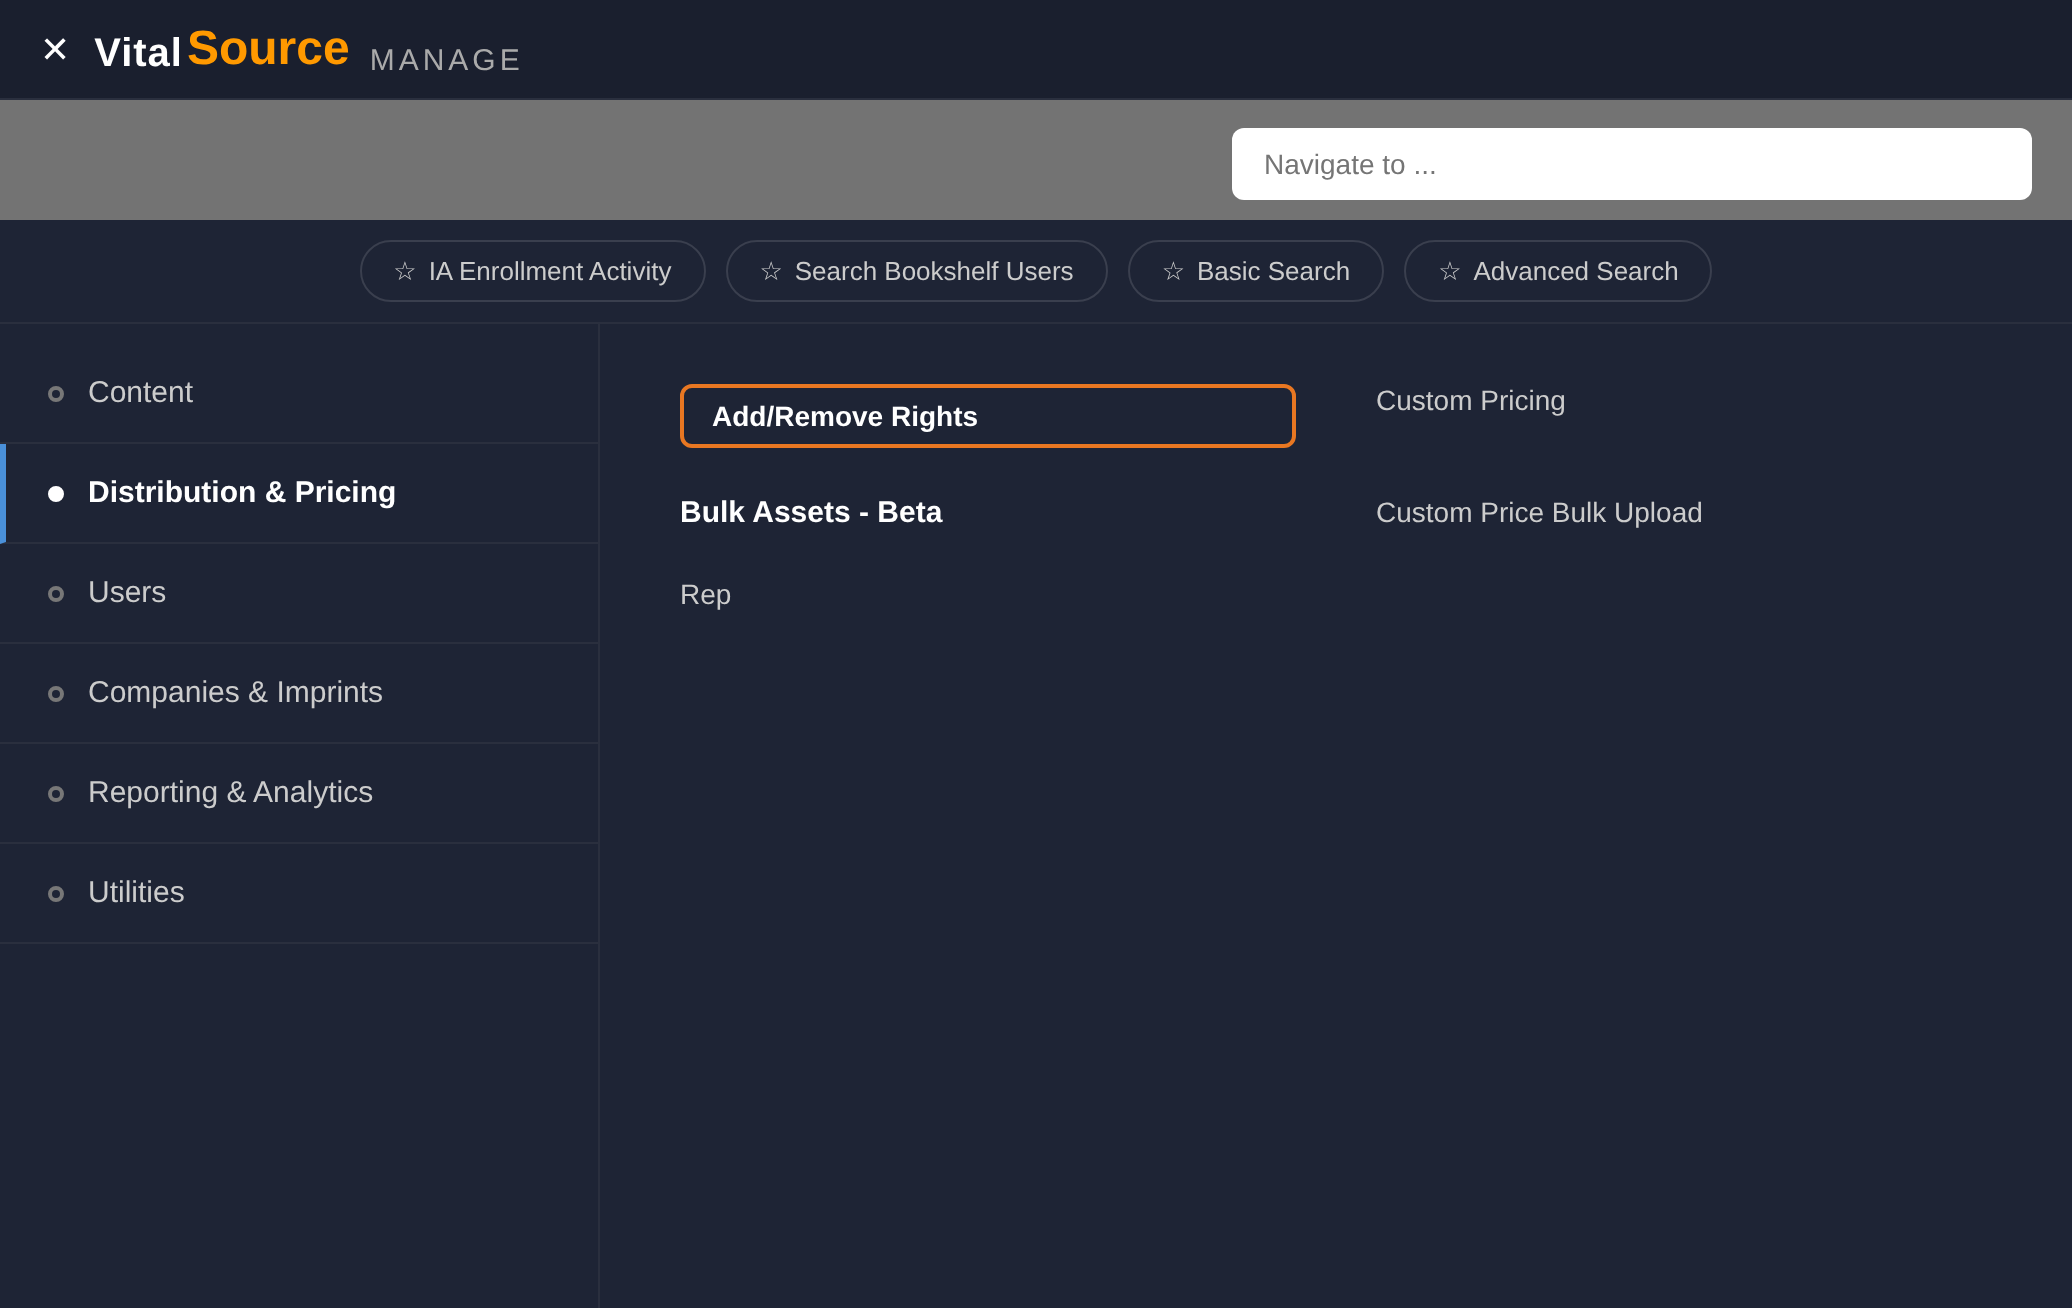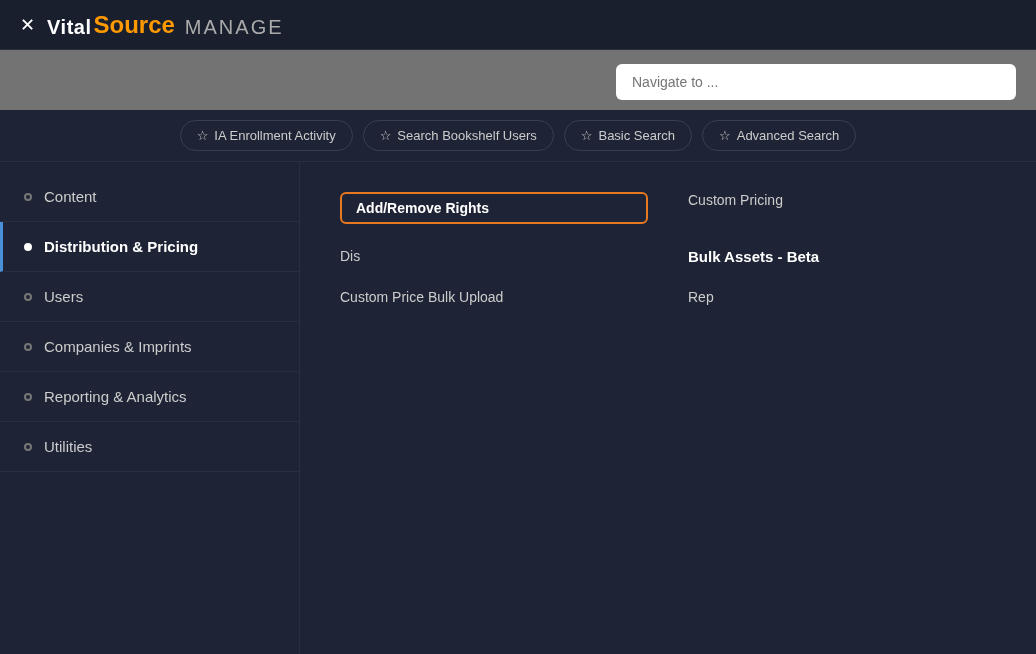--- a/index.html
+++ b/index.html
@@ -38,21 +38,21 @@
       font-weight: 700;
       letter-spacing: 0.5px;
     }
     .logo-source {
       color: #f90;
       font-size: 24px;
       font-weight: 700;
     }
     .logo-manage {
       color: #aaa;
-      font-size: 20px;
+      font-size: 15px;
       font-weight: 400;
       margin-left: 8px;
       letter-spacing: 2px;
       text-transform: uppercase;
     }
 
     
     .search-area {
       background: #737373;
       padding: 14px 20px 10px;
@@ -231,19 +231,18 @@
     <div class="sidebar-item">
       <span class="dot"></span>
       <span>Utilities</span>
     </div>
   </div>
 
   <div class="content">
     <div class="content-grid">
       <span class="content-link highlighted">Add/Remove Rights</span>
       <span class="content-link">Custom Pricing</span>
-      <span class="content-link">Dis</span>
       <span class="content-link bold">Bulk Assets - Beta</span>
       <span class="content-link">Custom Price Bulk Upload</span>
       <span class="content-link">Rep</span>
     </div>
   </div>
 </div>
 
 </body></html>

